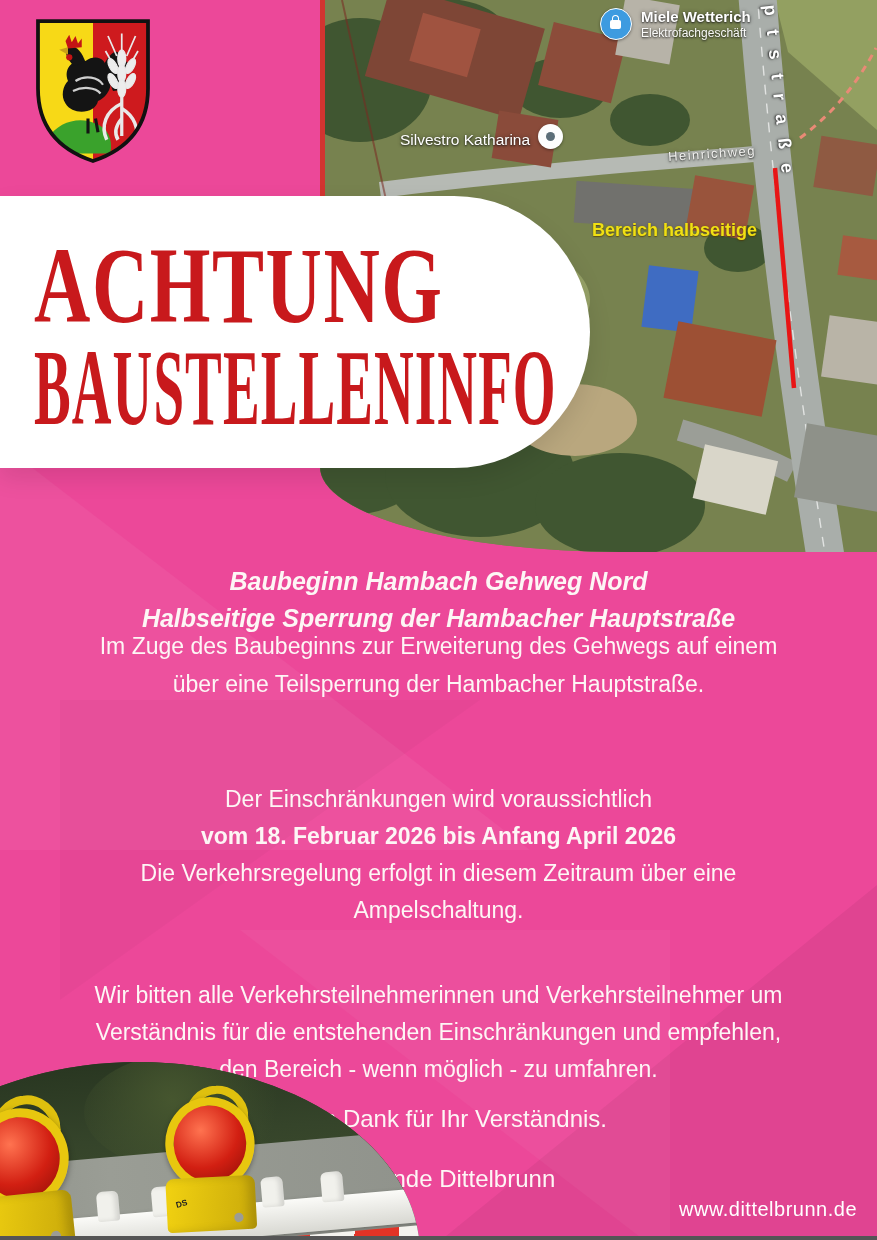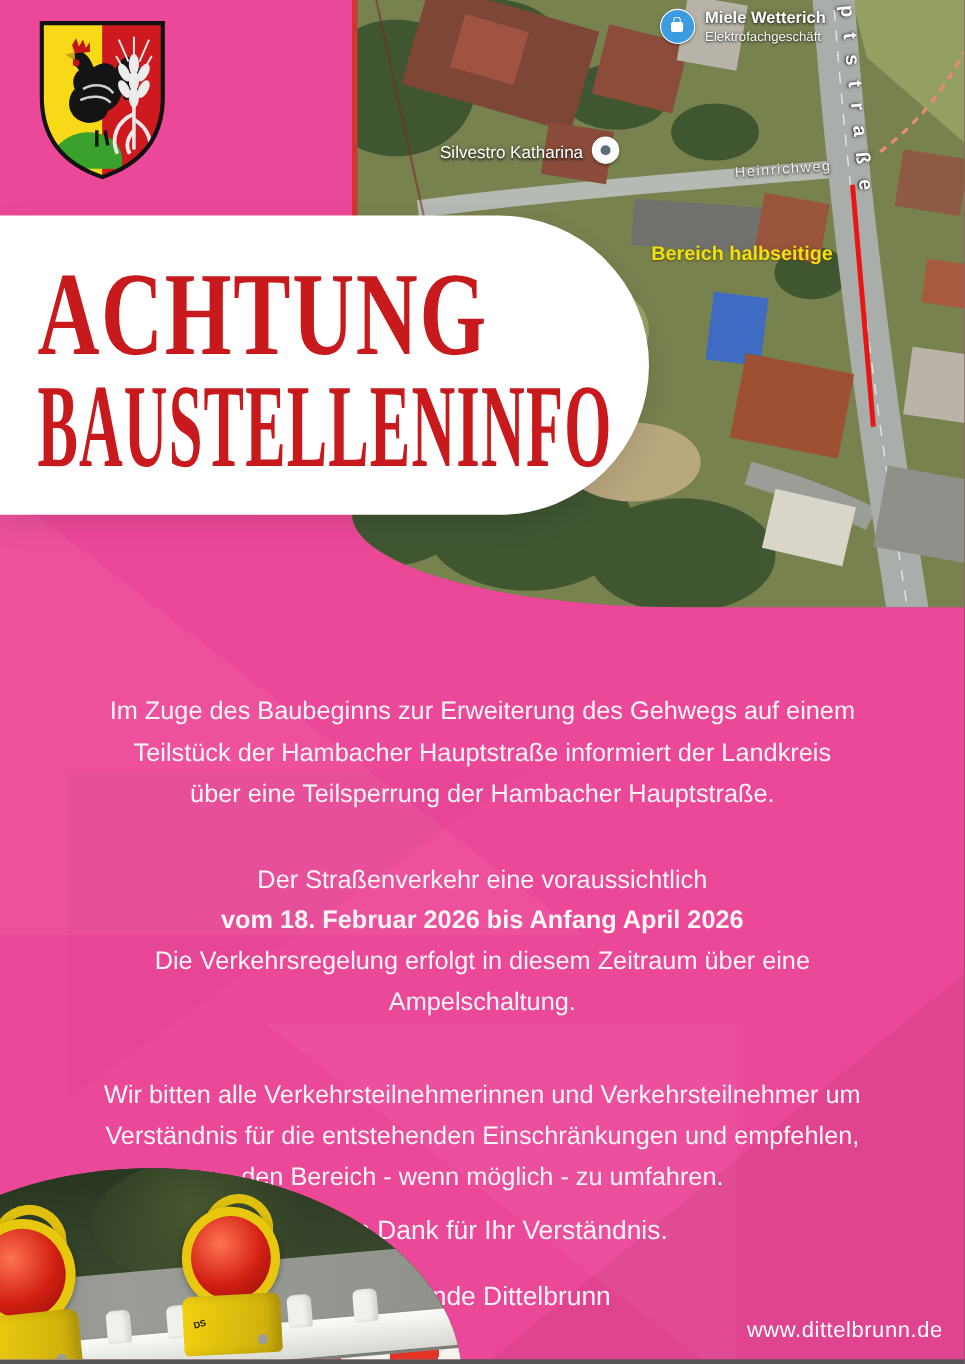--- a/index.html
+++ b/index.html
@@ -208,29 +208,32 @@
     <div class="maplabel map-note">
       <div>Bereich halbseitige</div>
     </div>
   </div>
 
   <div class="blob">
     <div class="hline hline1">ACHTUNG</div>
     <div class="hline hline2">BAUSTELLENINFO</div>
   </div>
 
+  <div class="copy subtitle">
+    <div>Baubeginn Hambach Gehweg Nord</div>
+    <div>Halbseitige Sperrung der Hambacher Hauptstraße</div>
+  </div>
 
   <div class="copy p-intro">
     <div>Im Zuge des Baubeginns zur Erweiterung des Gehwegs auf einem</div>
-    <div>Teilstück der Hambacher Hauptstraße informiert der Landkreis</div>
     <div>über eine Teilsperrung der Hambacher Hauptstraße.</div>
   </div>
 
   <div class="copy p-sched">
-    <div>Der Straßenverkehr eine voraussichtlich</div>
+    <div>Der Einschränkungen wird voraussichtlich</div>
     <div class="hl">vom 18. Februar 2026 bis Anfang April 2026</div>
     <div>Die Verkehrsregelung erfolgt in diesem Zeitraum über eine</div>
     <div>Ampelschaltung.</div>
   </div>
 
   <div class="copy p-appeal">
     <div>Wir bitten alle Verkehrsteilnehmerinnen und Verkehrsteilnehmer um</div>
     <div>Verständnis für die entstehenden Einschränkungen und empfehlen,</div>
     <div>den Bereich - wenn möglich - zu umfahren.</div>
   </div>

